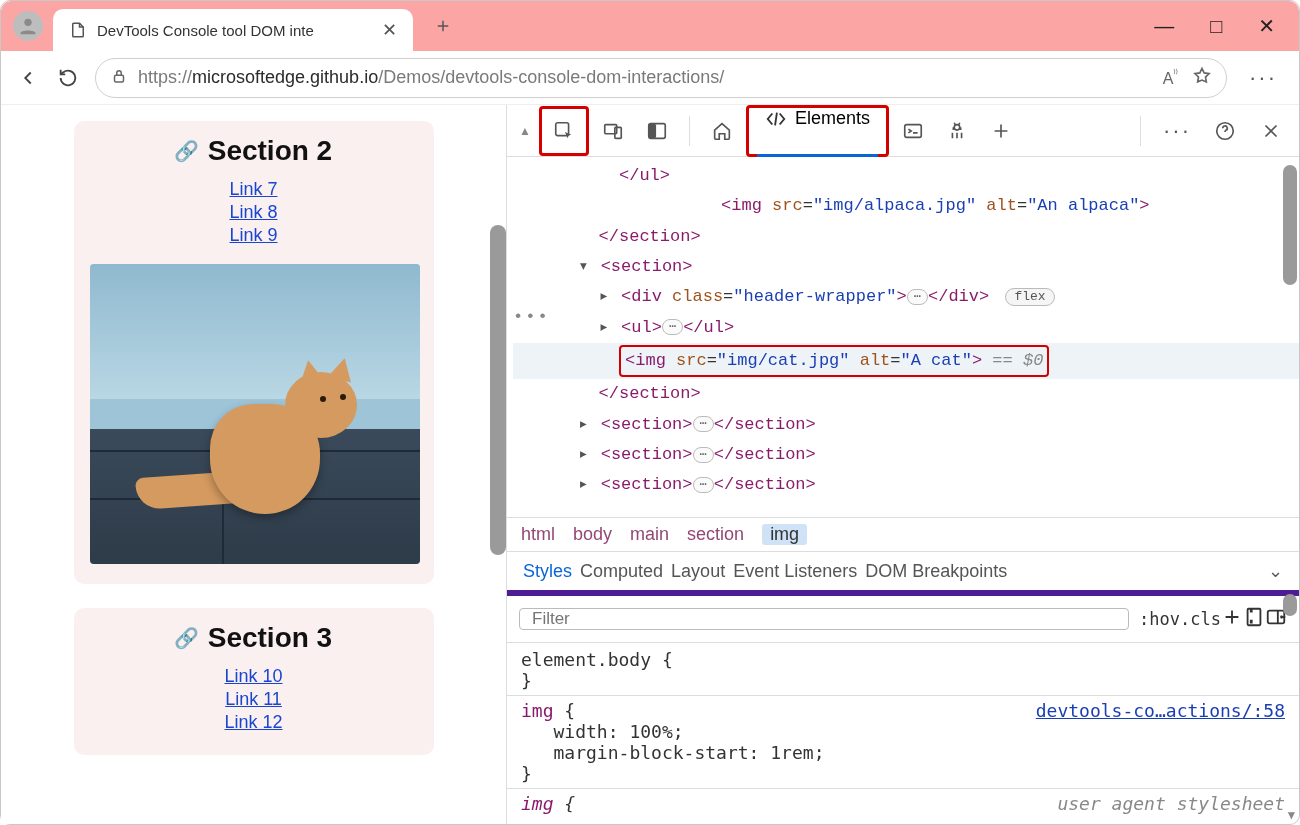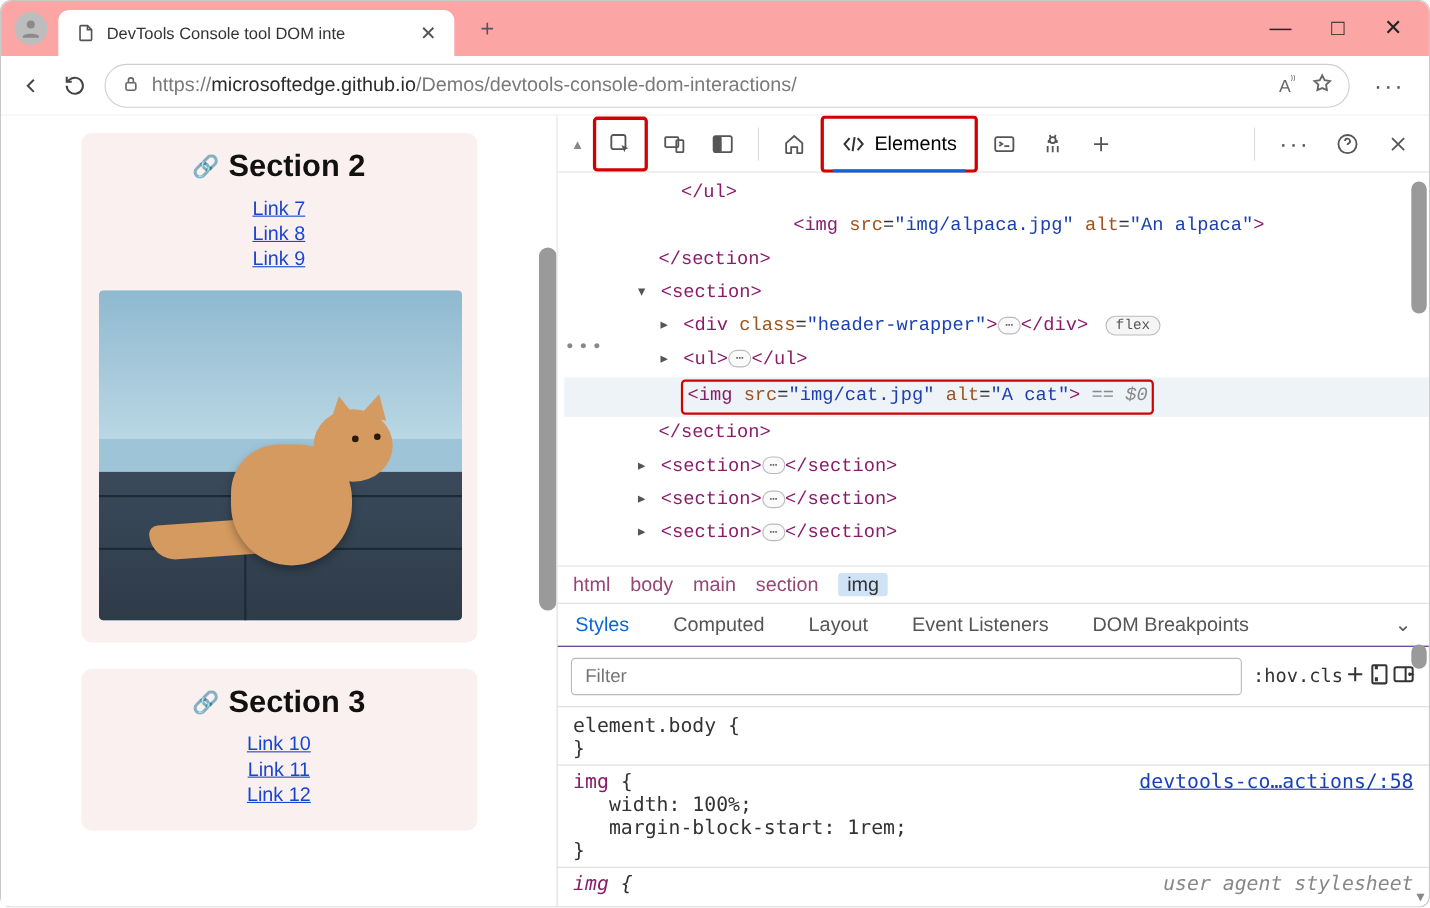--- a/index.html
+++ b/index.html
@@ -51,21 +51,21 @@
 .cat-eye.e1{ left:230px; top:132px;} .cat-eye.e2{ left:250px; top:130px;}
 
 .page-scrollbar { position:absolute; right: 0; top: 120px; width: 16px; height: 330px; background: #9a9a9a; border-radius: 8px; }
 
 
 .devtools { flex: 1; display: flex; flex-direction: column; border-left: 1px solid #ddd; position:relative; }
 .dt-toolbar { display: flex; align-items: center; height: 52px; border-bottom: 1px solid #ddd; padding: 0 8px; gap: 4px; background:#fff; }
 .dt-toolbar .sep { width: 1px; height: 30px; background:#ddd; margin: 0 8px; }
 .tool-btn { width: 40px; height: 40px; border-radius: 6px; display:flex; align-items:center; justify-content:center; color:#555; cursor:pointer; }
 .tool-btn svg { width: 22px; height: 22px; stroke:#555; fill:none; stroke-width:1.8; }
-.tab-btn { display:flex; align-items:center; gap:8px; height: 46px; padding: 0 14px; font-size:18px; color:#333; cursor:pointer; position:relative; }
+.tab-btn { display:flex; align-items:flex-start; gap:8px; height: 46px; padding: 0 14px; font-size:18px; color:#333; cursor:pointer; position:relative; }
 .tab-btn.active { color:#000; }
 .tab-btn.active::after { content:""; position:absolute; left:6px; right:6px; bottom:-3px; height:3px; background:#0a66d6; }
 .hl-red { border: 3px solid #d40000; border-radius: 4px; }
 .dt-right { margin-left: auto; display:flex; gap:6px; align-items:center; }
 
 
 .dom-pane { flex: 1; overflow: hidden; background:#fff; padding: 4px 0 0 6px; font-family: Consolas, "Courier New", monospace; font-size: 17px; position:relative; }
 .dom-line { white-space: pre; padding: 2px 4px; line-height: 1.55; color:#333; }
 .tag-b { color:#8a1b6b; } 
 .attr-n { color:#a1521b; }
@@ -78,25 +78,25 @@
 .hl-red-line { border: 2px solid #d40000; border-radius: 4px; display:inline-block; padding: 1px 4px; }
 .dt-scroll { position:absolute; right:2px; top:8px; width:14px; height:120px; background:#9a9a9a; border-radius:7px; }
 .dom-dots { position:absolute; left:6px; top:150px; color:#888; letter-spacing:2px; }
 
 
 .crumb { display:flex; gap:18px; padding: 6px 14px; background:#fff; border-top:1px solid #ddd; border-bottom:1px solid #ddd; font-size:18px; color:#944776; }
 .crumb span { cursor:pointer; }
 .crumb .cur { background:#cfe2f6; color:#333; padding: 0 8px; border-radius:3px; }
 
 
-.styles-tabs { display:flex; gap:40px; padding: 8px 16px; align-items:center; border-bottom:1px solid #4c1d95; font-size:18px; color:#555; }
+.styles-tabs { display:flex; gap:8px; padding: 8px 16px; align-items:center; border-bottom:6px solid #4c1d95; font-size:18px; color:#555; }
 .styles-tabs .act { color:#0a66d6; }
 .styles-tabs .chev { margin-left:auto; }
 .filter-row { display:flex; align-items:center; gap:10px; padding: 10px 12px; border-bottom:1px solid #ddd; }
-.filter-input { flex:1; height:22px; border:1px solid #bbb; border-radius:4px; padding:16px 12px; font-size:17px; color:#888; background:#fff; }
+.filter-input { flex:1; height:22px; border:1px solid #bbb; border-radius:4px; padding:4px 12px; font-size:17px; color:#888; background:#fff; }
 .filter-btns { display:flex; align-items:center; font-family: Consolas, monospace; font-size:17px; color:#333; }
 .filter-btns .ic { width:22px; height:22px; }
 
 .css-pane { padding: 6px 14px 10px; font-family: Consolas, monospace; font-size:18px; color:#333; position:relative; }
 .css-sel { color:#8a1b6b; }
 .css-prop { color:#333; }
 .css-val { color:#333; }
 .css-link { color:#1a3fb3; text-decoration: underline; float:right; }
 .css-ua { color:#888; font-style: italic; float:right; }
 .sty-scroll { position:absolute; right:2px; top:2px; width:14px; height:30px; background:#9a9a9a; border-radius:7px; }

